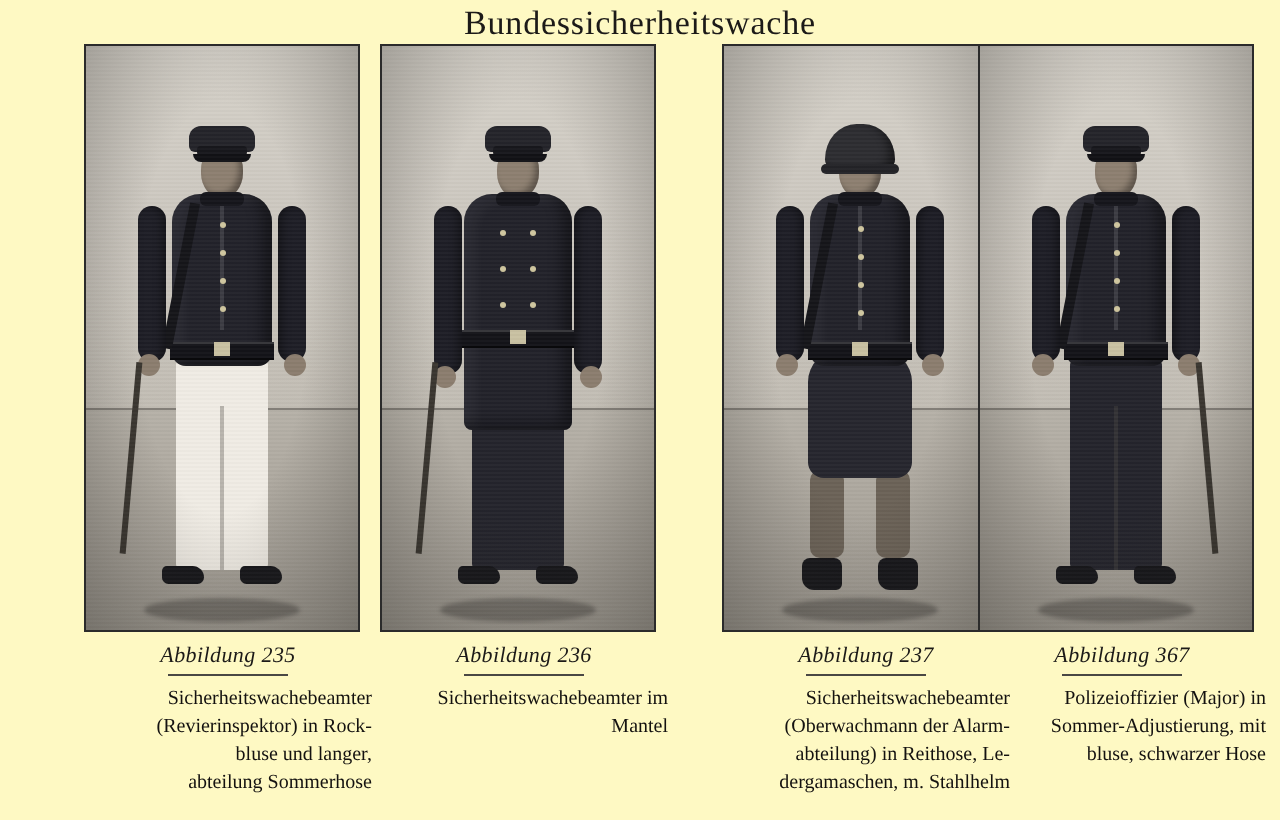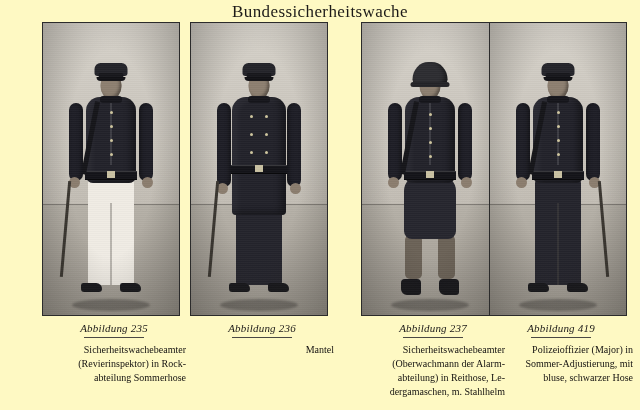--- a/index.html
+++ b/index.html
@@ -382,20 +382,21 @@
           <div class="fg visor"></div>
         </div>
         <div class="grain"></div>
         <div class="vig"></div>
       </div>
       <div class="caption-fig">Abbildung 235</div>
       <div class="rule"></div>
       <div class="caption-text">
         <span class="ln">Sicherheitswachebeamter</span>
         <span class="ln">(Revierinspektor) in Rock-</span>
+        <span class="ln">bluse und langer,</span>
         <span class="ln">abteilung Sommerhose</span>
       </div>
     </div>
 
     <div class="plate plate-2">
       <div class="photo">
         <div class="wall"></div>
         <div class="floor"></div>
         <div class="floorline"></div>
         <div class="figure">
@@ -422,20 +423,21 @@
           <div class="fg cap"></div>
           <div class="fg cap band"></div>
           <div class="fg visor"></div>
         </div>
         <div class="grain"></div>
         <div class="vig"></div>
       </div>
       <div class="caption-fig">Abbildung 236</div>
       <div class="rule"></div>
       <div class="caption-text">
+        <span class="ln">Sicherheitswachebeamter im</span>
         <span class="ln">Mantel</span>
       </div>
     </div>
 
     <div class="plate plate-3">
       <div class="photo">
         <div class="wall"></div>
         <div class="floor"></div>
         <div class="floorline"></div>
         <div class="figure">
@@ -503,21 +505,21 @@
           <div class="fg saber" style="left:auto;right:-4px;transform:rotate(-5deg);"></div>
           <div class="fg head"></div>
           <div class="fg collar"></div>
           <div class="fg cap"></div>
           <div class="fg cap band"></div>
           <div class="fg visor"></div>
         </div>
         <div class="grain"></div>
         <div class="vig"></div>
       </div>
-      <div class="caption-fig">Abbildung 419</div>
+      <div class="caption-fig">Abbildung 367</div>
       <div class="rule"></div>
       <div class="caption-text">
         <span class="ln">Polizeioffizier (Major) in</span>
         <span class="ln">Sommer-Adjustierung, mit</span>
         <span class="ln">bluse, schwarzer Hose</span>
       </div>
     </div>
 
   </div>
 </div>

